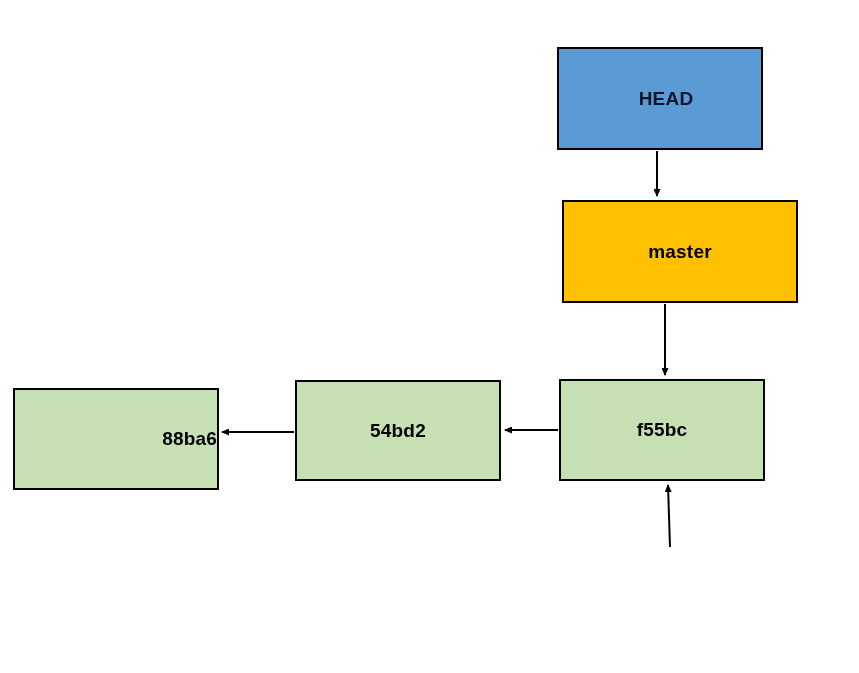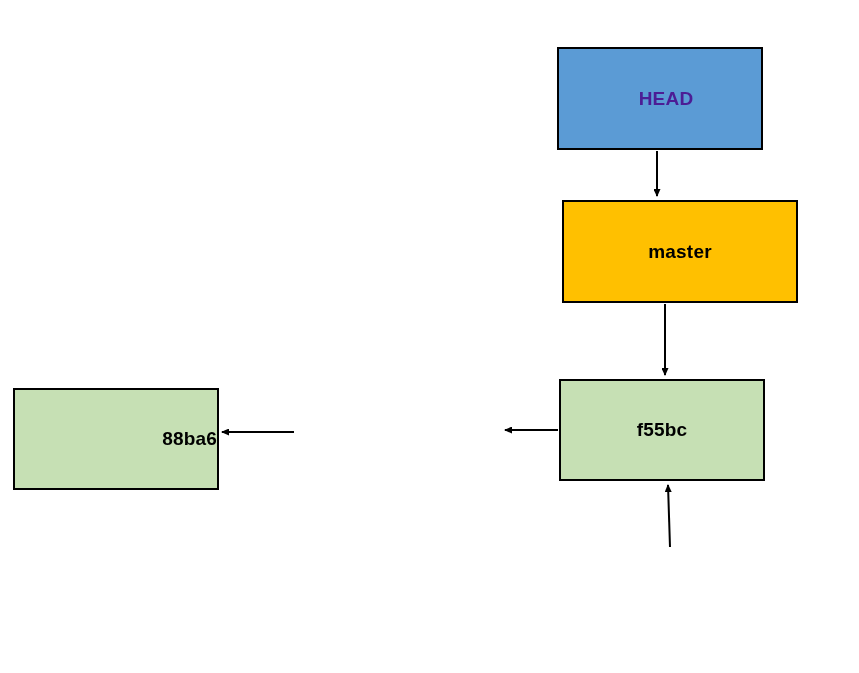--- a/index.html
+++ b/index.html
@@ -45,25 +45,28 @@
         <marker id="arrowhead" markerWidth="8" markerHeight="7" refX="7" refY="3.5" orient="auto" markerUnits="userSpaceOnUse">
           <path d="M0,0 L8,3.5 L0,7 Z" fill="#000000"></path>
         </marker>
       </defs>
       <line x1="657" y1="151" x2="657" y2="196" stroke="#000000" stroke-width="2" marker-end="url(#arrowhead)"></line>
       <line x1="665" y1="304" x2="665" y2="375" stroke="#000000" stroke-width="2" marker-end="url(#arrowhead)"></line>
       <line x1="558" y1="430" x2="505" y2="430" stroke="#000000" stroke-width="2" marker-end="url(#arrowhead)"></line>
       <line x1="294" y1="432" x2="222" y2="432" stroke="#000000" stroke-width="2" marker-end="url(#arrowhead)"></line>
       <line x1="670" y1="547" x2="668" y2="485" stroke="#000000" stroke-width="2" marker-end="url(#arrowhead)"></line>
     </svg>
-<div class="node" style="left: 557px; top: 47px; width: 206px; height: 103px; background: rgb(91, 155, 213); border-color: rgb(0, 0, 0); color: #4c1d95; padding-left: 12px;">
+<div class="node" style="left: 557px; top: 47px; width: 206px; height: 103px; background: rgb(91, 155, 213); border-color: rgb(0, 0, 0); color: #0f172a; padding-left: 12px;">
       <span>HEAD</span>
     </div>
     <div class="node" style="left: 562px; top: 200px; width: 236px; height: 103px; background: rgb(255, 192, 0); border-color: rgb(0, 0, 0); color: rgb(0, 0, 0);">
       <span>master</span>
     </div>
     <div class="node" style="left: 559px; top: 379px; width: 206px; height: 102px; background: rgb(198, 224, 180); border-color: rgb(0, 0, 0); color: rgb(0, 0, 0);">
       <span>f55bc</span>
     </div>
+    <div class="node" style="left: 295px; top: 380px; width: 206px; height: 101px; background: rgb(198, 224, 180); border-color: rgb(0, 0, 0); color: rgb(0, 0, 0);">
+      <span>54bd2</span>
+    </div>
     <div class="node" style="left: 13px; top: 388px; width: 206px; height: 102px; background: rgb(198, 224, 180); border-color: rgb(0, 0, 0); color: rgb(0, 0, 0); justify-content: flex-end;">
       <span>88ba6</span>
     </div>
   </div>
 
 </body></html>

